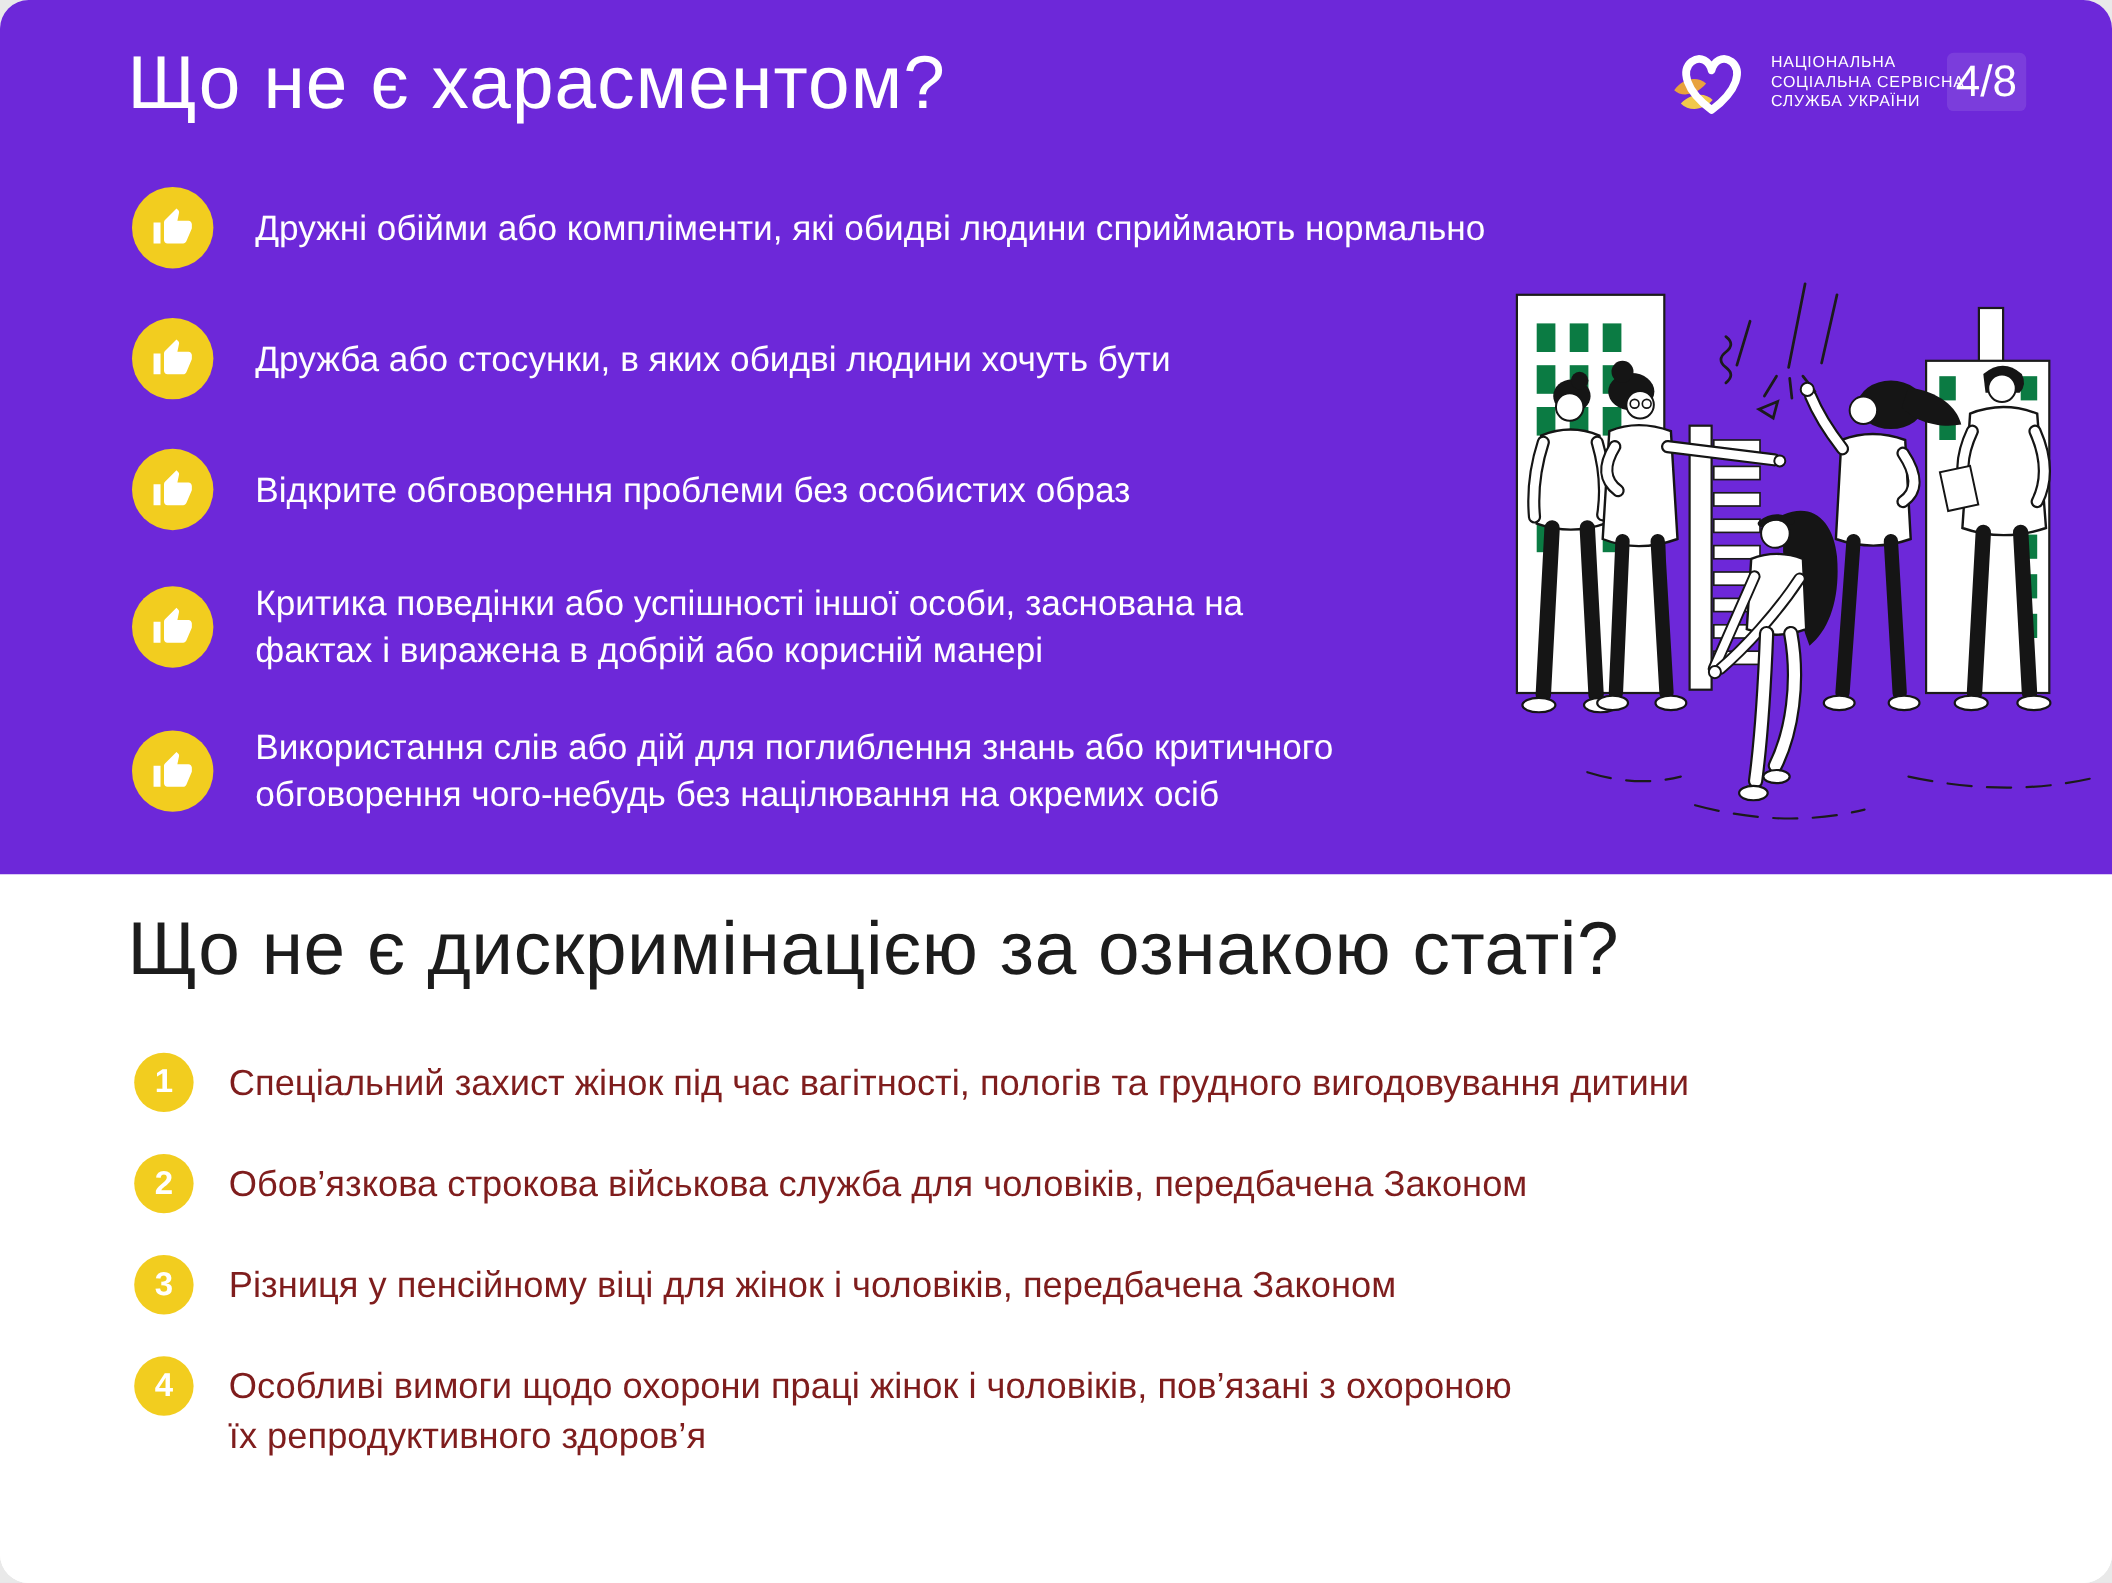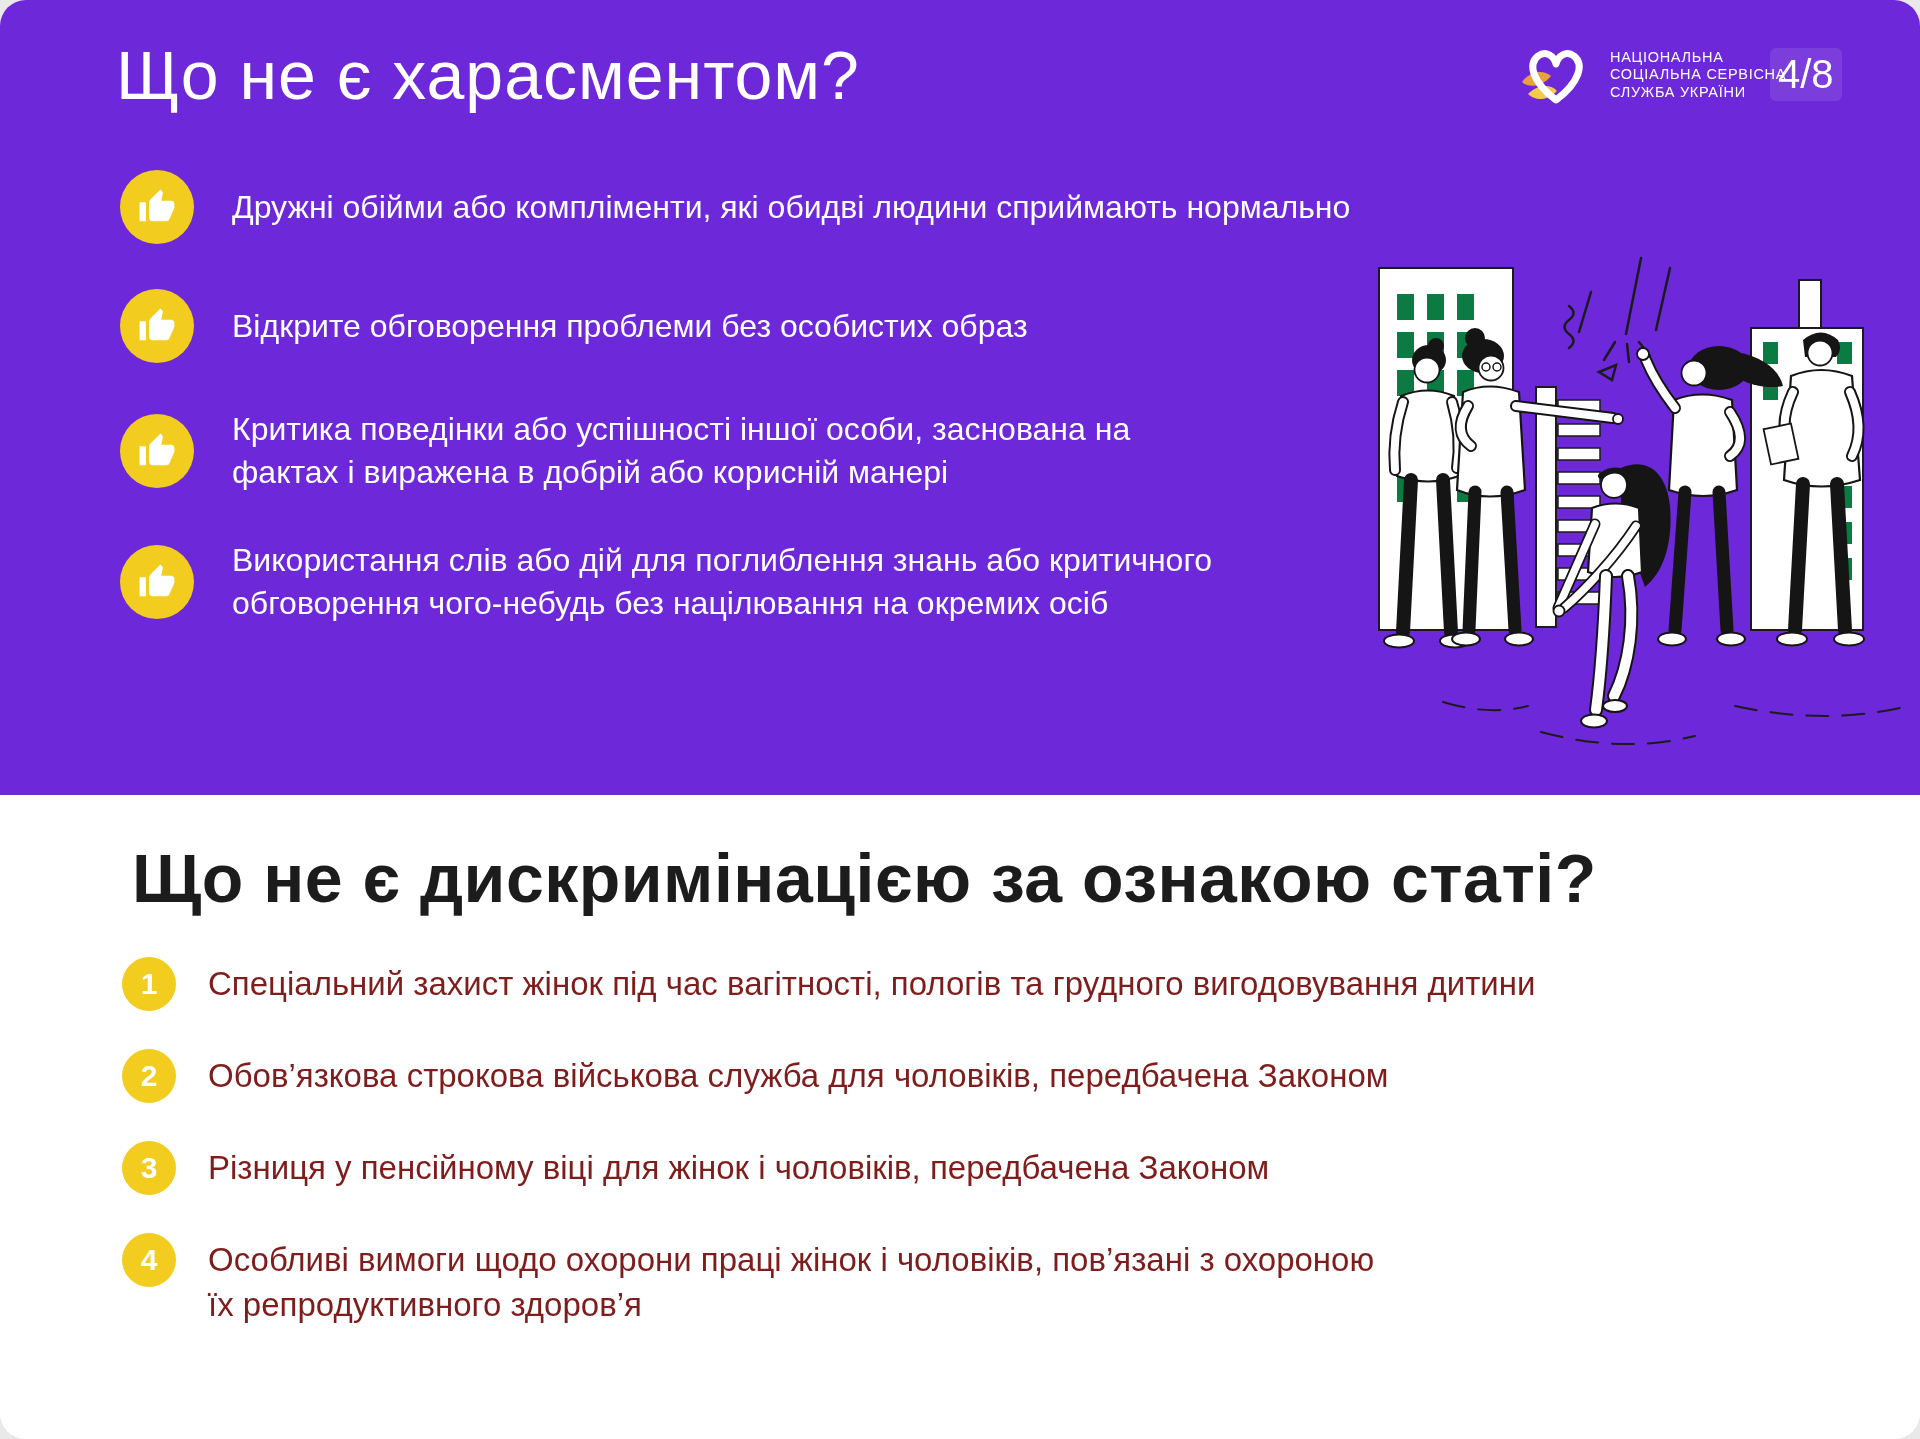--- a/index.html
+++ b/index.html
@@ -25,22 +25,22 @@
   .bullet-icon{
     width:74px;height:74px;border-radius:50%;background:#F2CD1F;flex:none;
     display:flex;align-items:center;justify-content:center;
   }
   .bullet-icon svg{width:38px;height:38px;fill:#ffffff;}
   .bullet-text{color:#ffffff;font-size:32px;line-height:43px;white-space:pre-line;max-width:1280px;}
   .illustration{position:absolute;left:1323px;top:240px;width:597px;height:553px;z-index:1;}
   
   .white{position:absolute;left:0;top:795px;width:1920px;height:644px;background:#ffffff;}
   .title-discrimination{
-    position:absolute;left:116px;top:28px;margin:16px;
-    color:#1c1c1c;font-size:68px;font-weight:700;letter-spacing:.5px;
+    position:absolute;left:116px;top:28px;margin:0;
+    color:#1c1c1c;font-size:68px;font-weight:400;letter-spacing:.5px;
   }
   .items{position:absolute;left:122px;top:166px;display:flex;flex-direction:column;gap:42px;}
   .item{display:flex;align-items:flex-start;gap:32px;}
   .item-num{
     width:54px;height:54px;border-radius:50%;background:#F2CD1F;flex:none;
     color:#ffffff;font-size:30px;font-weight:700;
     display:flex;align-items:center;justify-content:center;margin-top:-4px;
   }
   .item-text{color:#7f1d1d;font-size:33px;line-height:45px;white-space:pre-line;max-width:1620px;}
 </style>
@@ -71,20 +71,28 @@
     <div class="page-badge">4/8</div>
 
     <div class="bullets">
       <div class="bullet">
         <span class="bullet-icon">
           <svg viewBox="0 0 24 24">
               <path d="M1 21h4V9H1v12zm22-11c0-1.1-.9-2-2-2h-6.31l.95-4.57.03-.32c0-.41-.17-.79-.44-1.06L14.17 1 7.58 7.59C7.22 7.95 7 8.45 7 9v10c0 1.1.9 2 2 2h9c.83 0 1.54-.5 1.84-1.22l3.02-7.05c.09-.23.14-.47.14-.73v-2z"></path>
             </svg>
         </span>
         <div class="bullet-text">Дружні обійми або компліменти, які обидві людини сприймають нормально</div>
+      </div>
+      <div class="bullet">
+        <span class="bullet-icon">
+          <svg viewBox="0 0 24 24">
+              <path d="M1 21h4V9H1v12zm22-11c0-1.1-.9-2-2-2h-6.31l.95-4.57.03-.32c0-.41-.17-.79-.44-1.06L14.17 1 7.58 7.59C7.22 7.95 7 8.45 7 9v10c0 1.1.9 2 2 2h9c.83 0 1.54-.5 1.84-1.22l3.02-7.05c.09-.23.14-.47.14-.73v-2z"></path>
+            </svg>
+        </span>
+        <div class="bullet-text">Дружба або стосунки, в яких обидві людини хочуть бути</div>
       </div>
       <div class="bullet">
         <span class="bullet-icon">
           <svg viewBox="0 0 24 24">
               <path d="M1 21h4V9H1v12zm22-11c0-1.1-.9-2-2-2h-6.31l.95-4.57.03-.32c0-.41-.17-.79-.44-1.06L14.17 1 7.58 7.59C7.22 7.95 7 8.45 7 9v10c0 1.1.9 2 2 2h9c.83 0 1.54-.5 1.84-1.22l3.02-7.05c.09-.23.14-.47.14-.73v-2z"></path>
             </svg>
         </span>
         <div class="bullet-text">Відкрите обговорення проблеми без особистих образ</div>
       </div>
       <div class="bullet">

